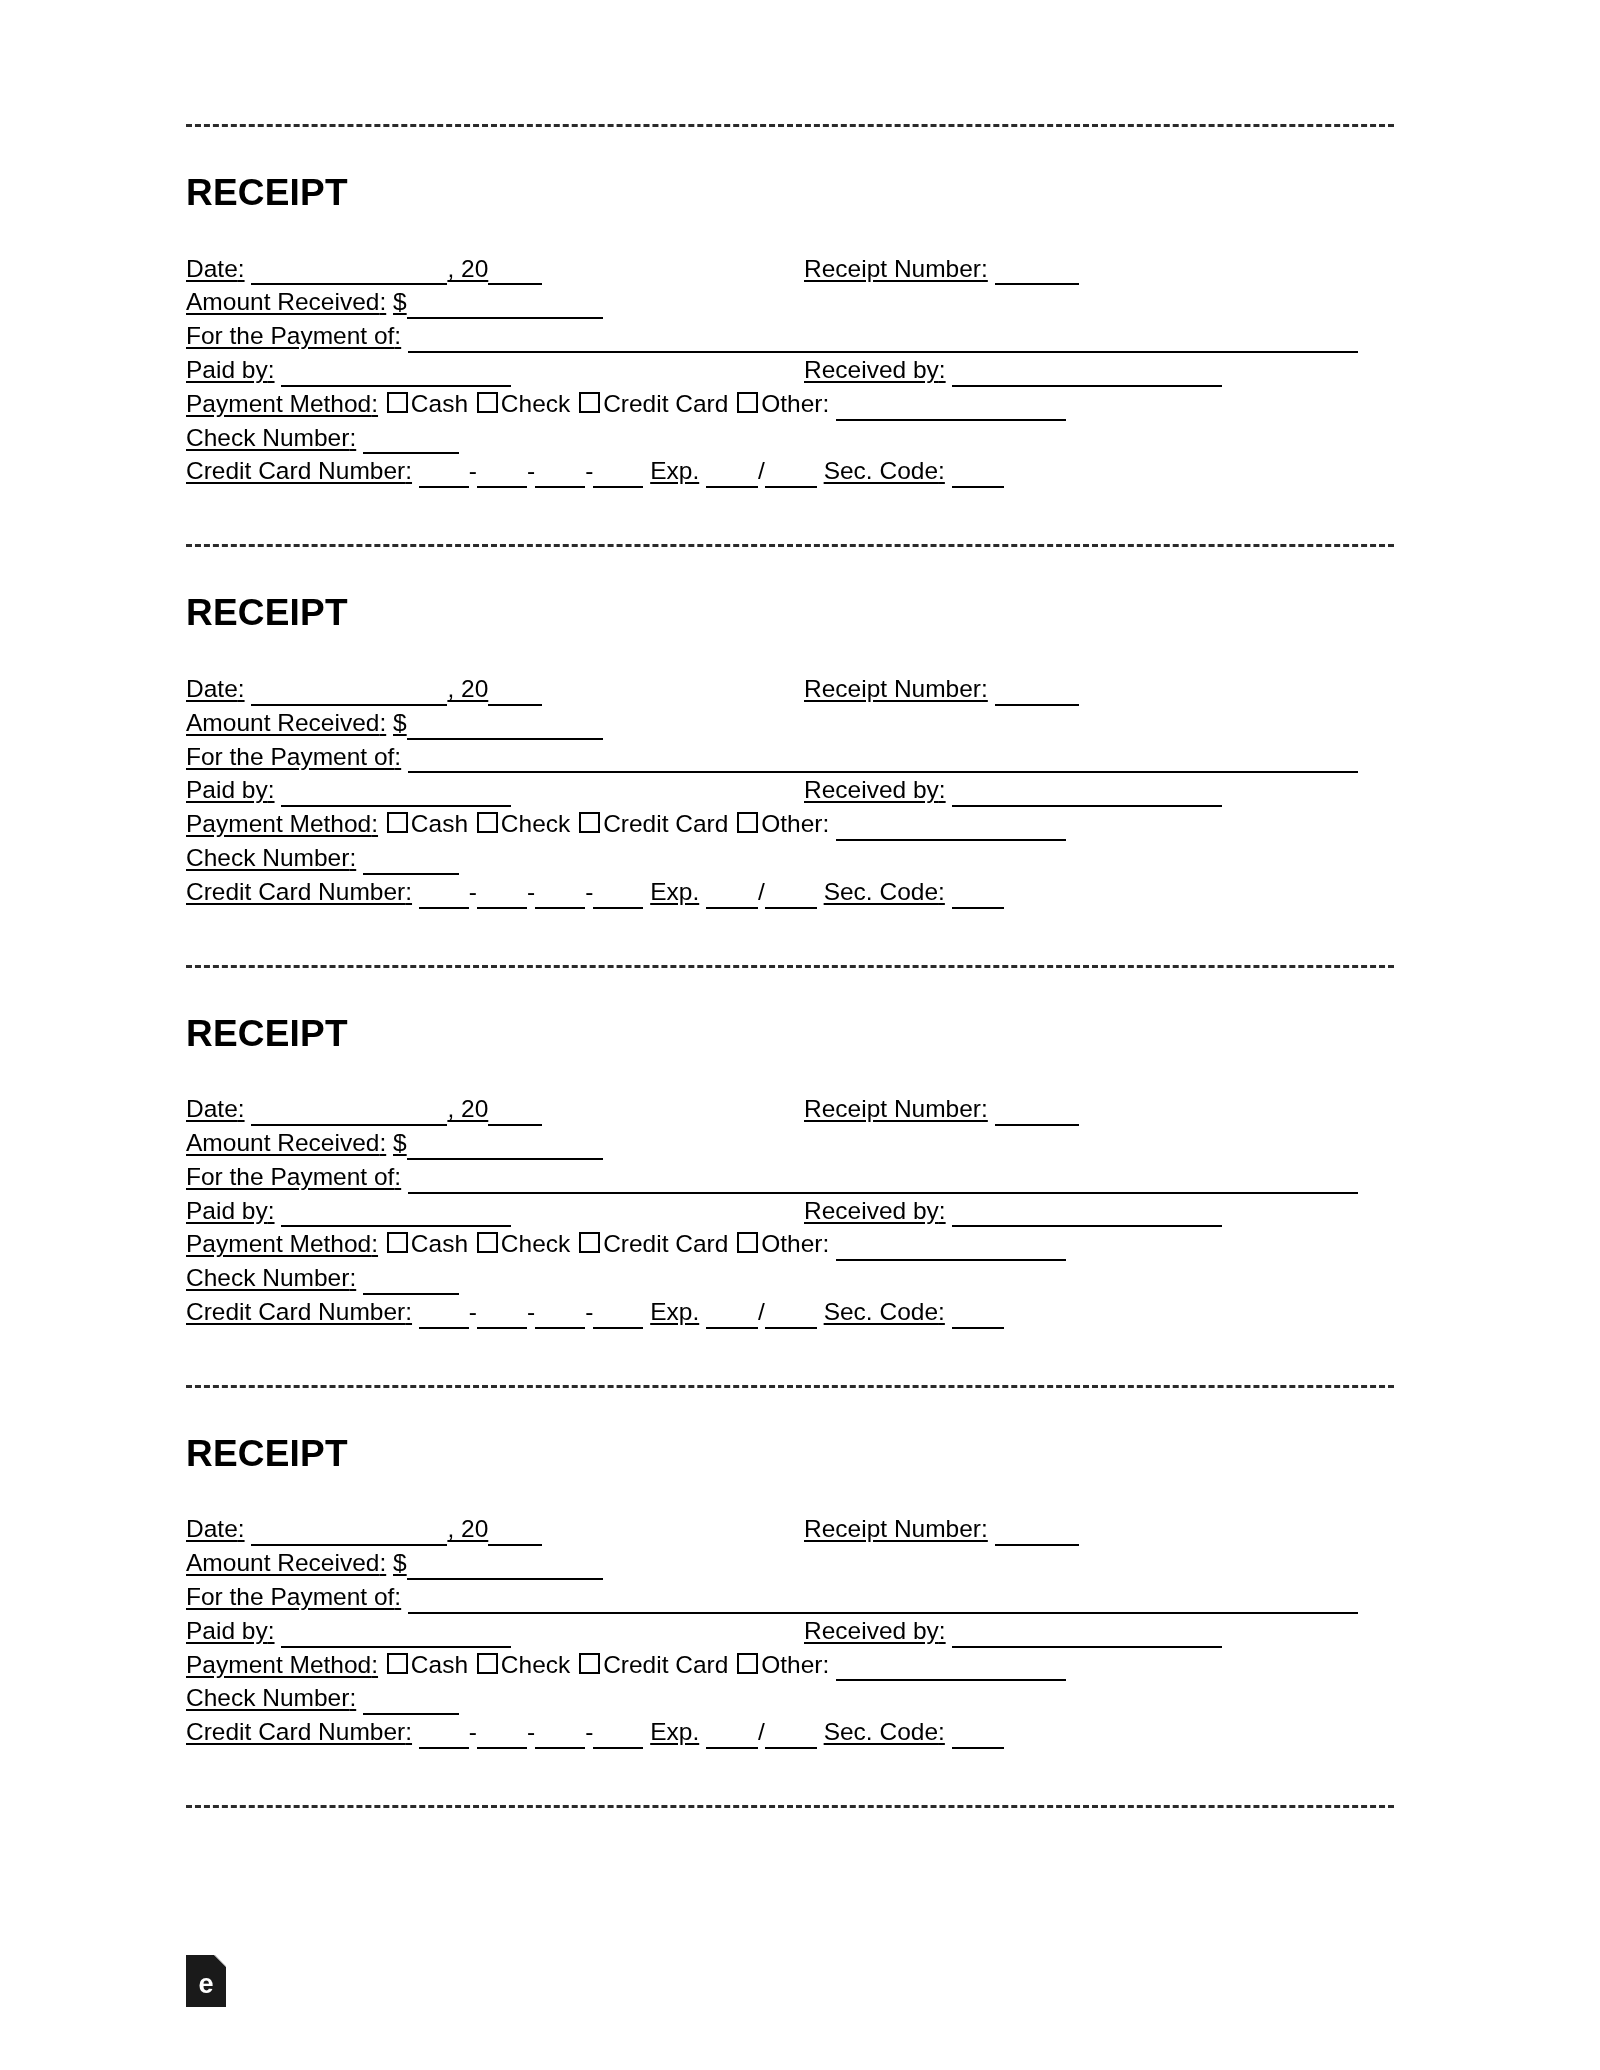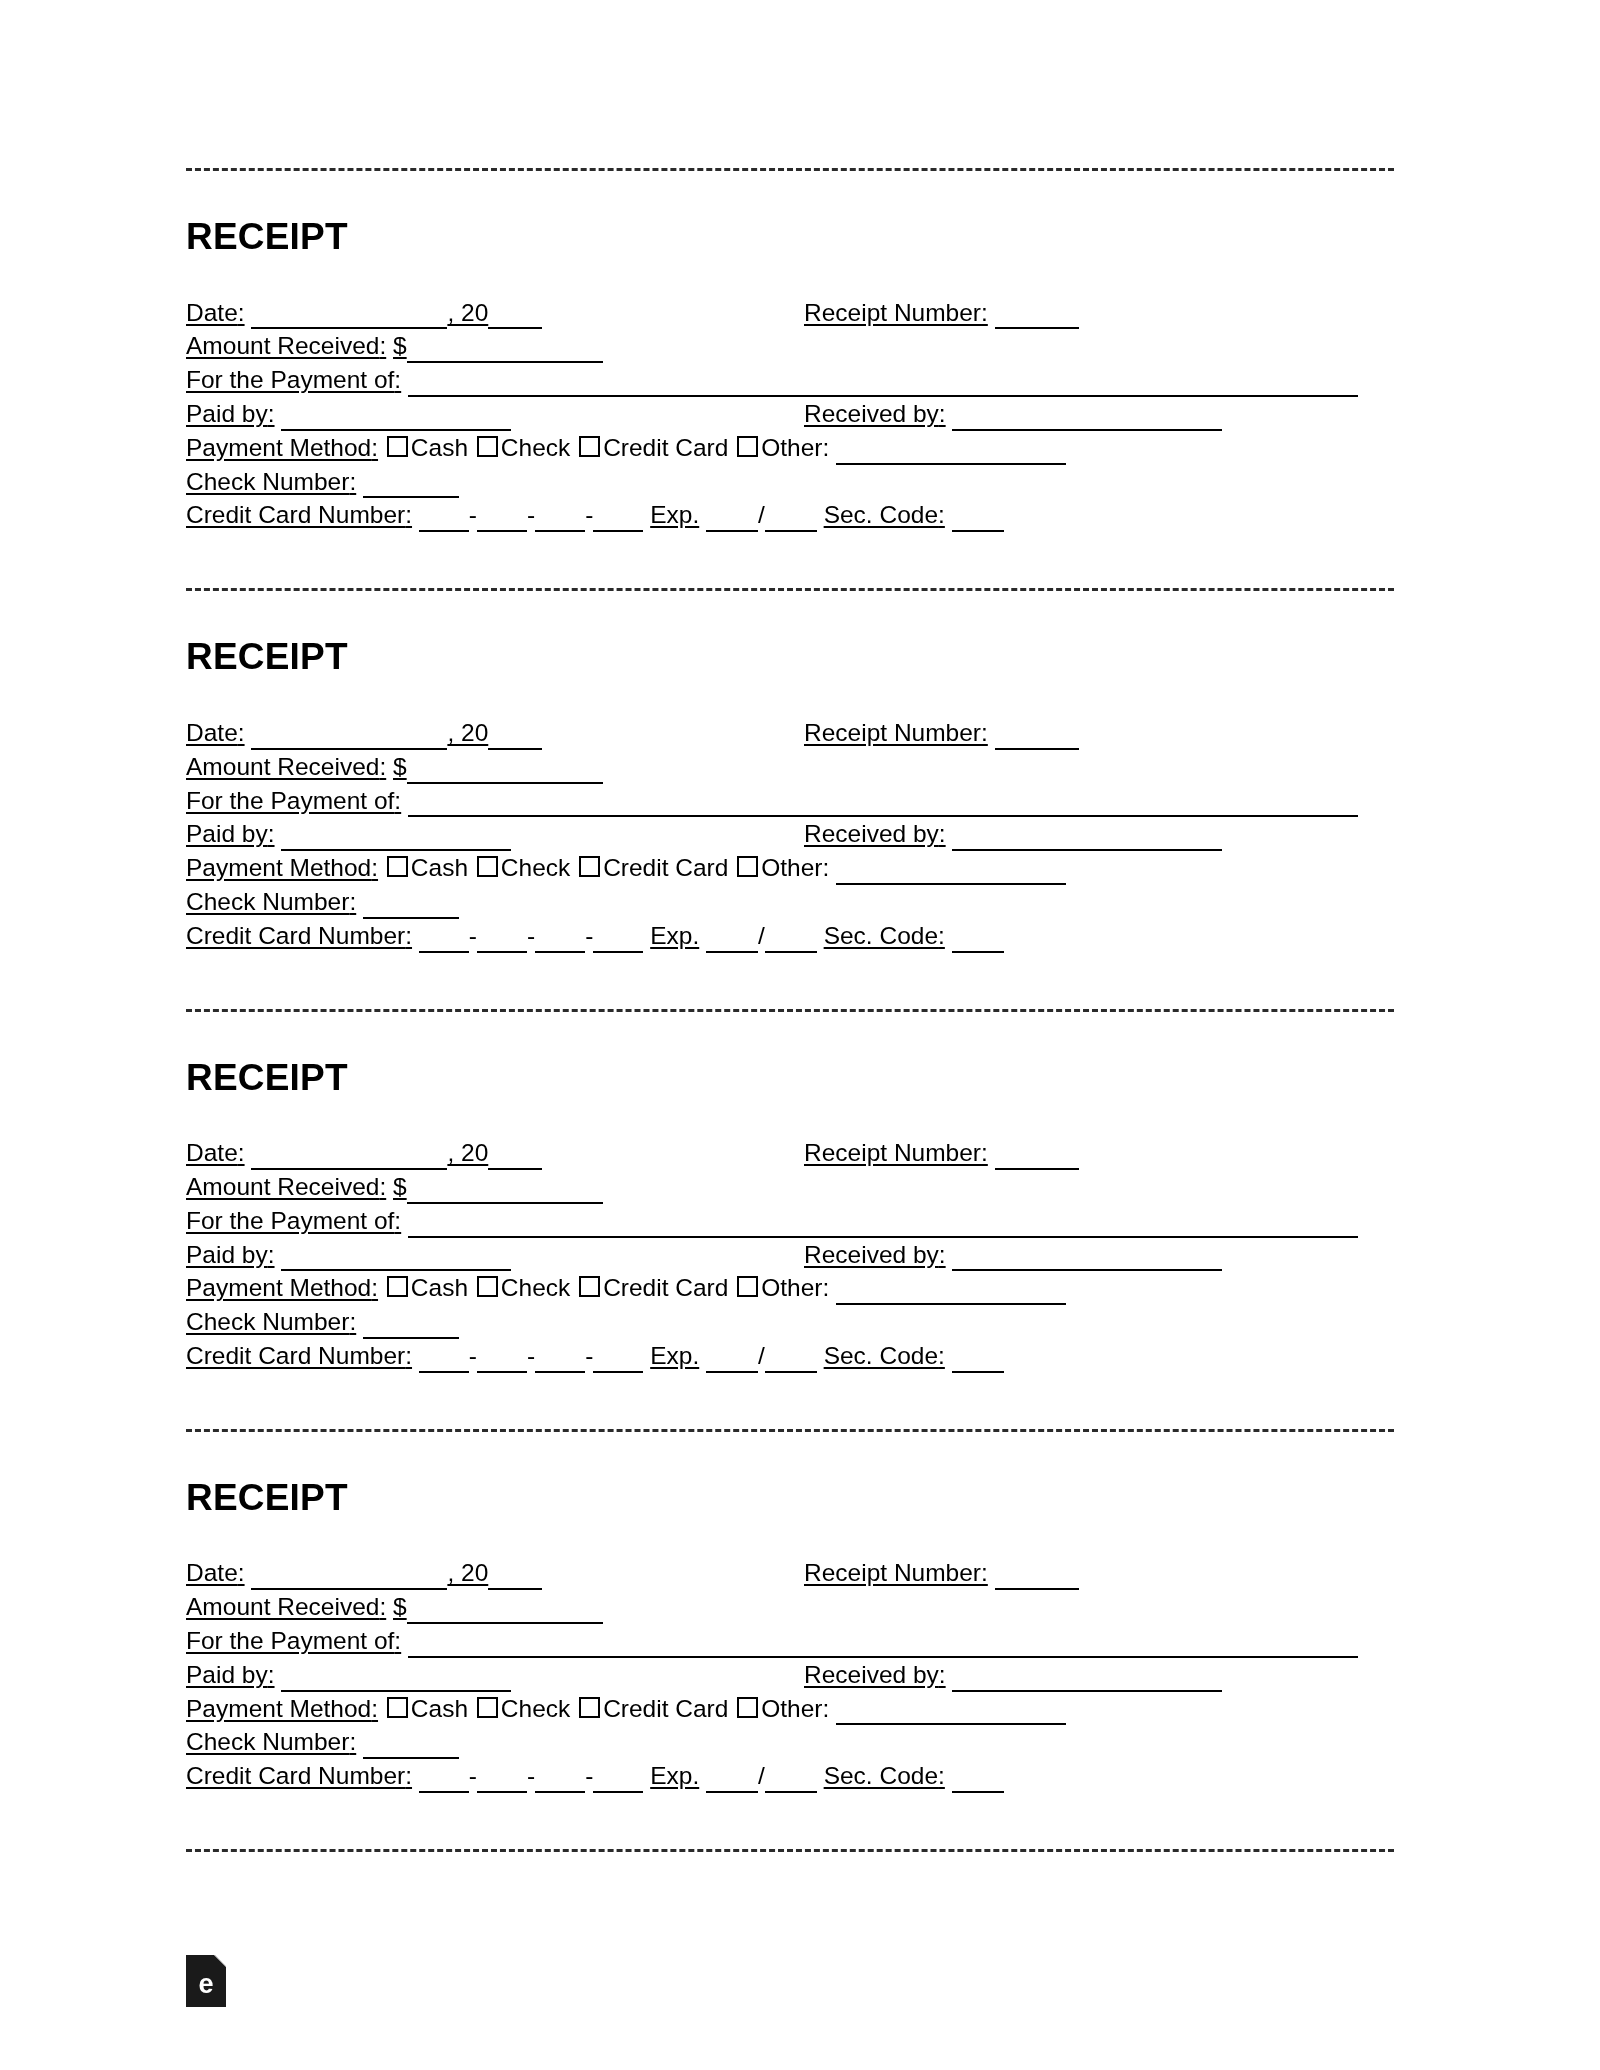--- a/index.html
+++ b/index.html
@@ -21,21 +21,20 @@
     height: 2070px;
     background: #ffffff;
     box-sizing: border-box;
     padding: 0;
   }
   .content {
     position: absolute;
     left: 186px;
     top: 0;
     width: 1228px;
-    margin-top: 44px;
   }
   .dashed-rule {
     border-top: 3px dashed #2b2b2b;
     height: 0;
     width: 1208px;
     margin: 0;
   }
   .receipt-block {
     width: 1208px;
   }

